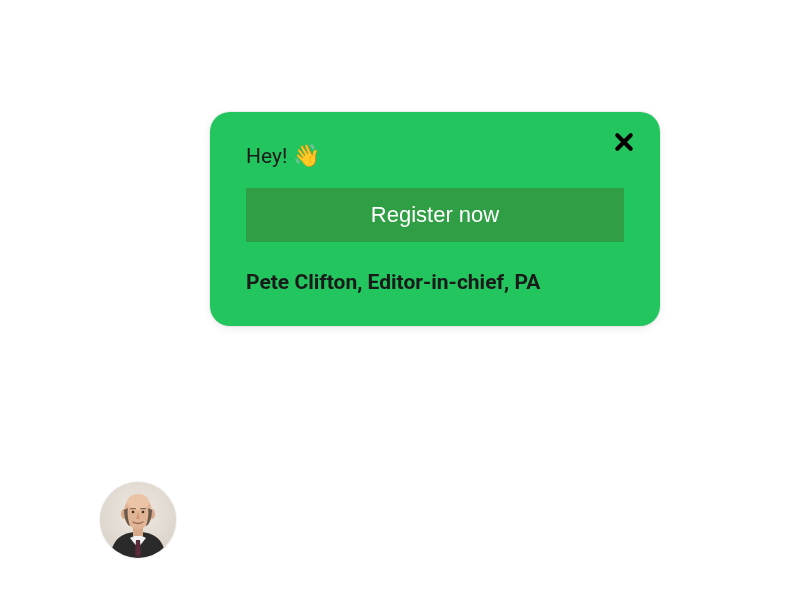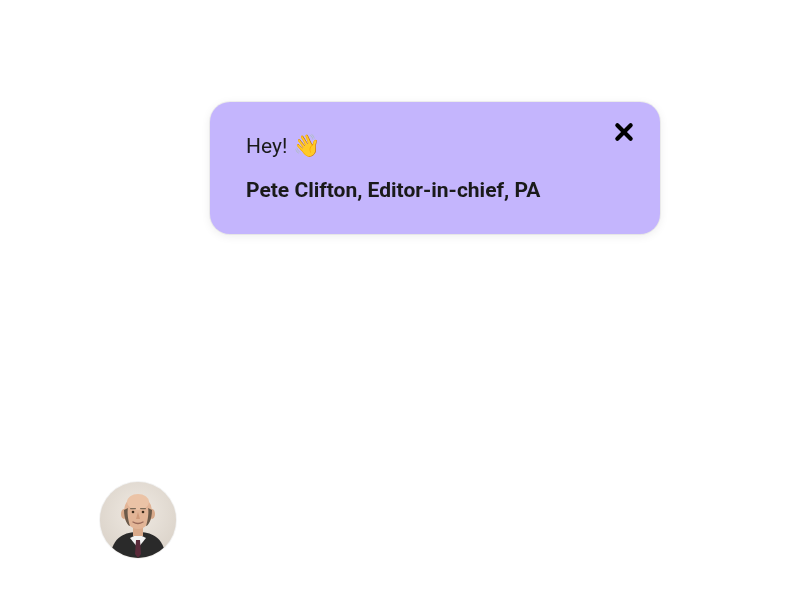--- a/index.html
+++ b/index.html
@@ -6,24 +6,24 @@
     body {
       width: 800px;
       height: 600px;
       font-family: -apple-system, BlinkMacSystemFont, "Segoe UI", Roboto, Helvetica, Arial, sans-serif;
       background: #ffffff;
       position: relative;
       overflow: hidden;
     }
     .card {
       position: absolute;
-      top: 102px;
+      top: 112px;
       left: 210px;
       width: 450px;
-      background: #c4b5fd;
+      background: #22c55e;
       border-radius: 20px;
       padding: 32px 36px 32px 36px;
       box-shadow: 0 2px 10px rgba(0,0,0,0.08), 0 0 0 1px rgba(0,0,0,0.05);
     }
     .close-btn {
       position: absolute;
       top: 20px;
       right: 24px;
       cursor: pointer;
       width: 24px;
@@ -102,20 +102,21 @@
       </svg>
     </span>
   </div>
 
   <div class="greeting">
     <span>Hey!</span>
     <span class="wave">👋</span>
   </div>
 
 
+  <button class="cta">Register now</button>
 
   <div class="signature">Pete Clifton, Editor-in-chief, PA</div>
 </div>
 
 <div class="avatar">
   <svg viewBox="0 0 76 76">
     <defs>
       <radialGradient id="bg" cx="50%" cy="40%" r="70%">
         <stop offset="0%" stop-color="#efe9e2"></stop>
         <stop offset="100%" stop-color="#d8d0c6"></stop>

